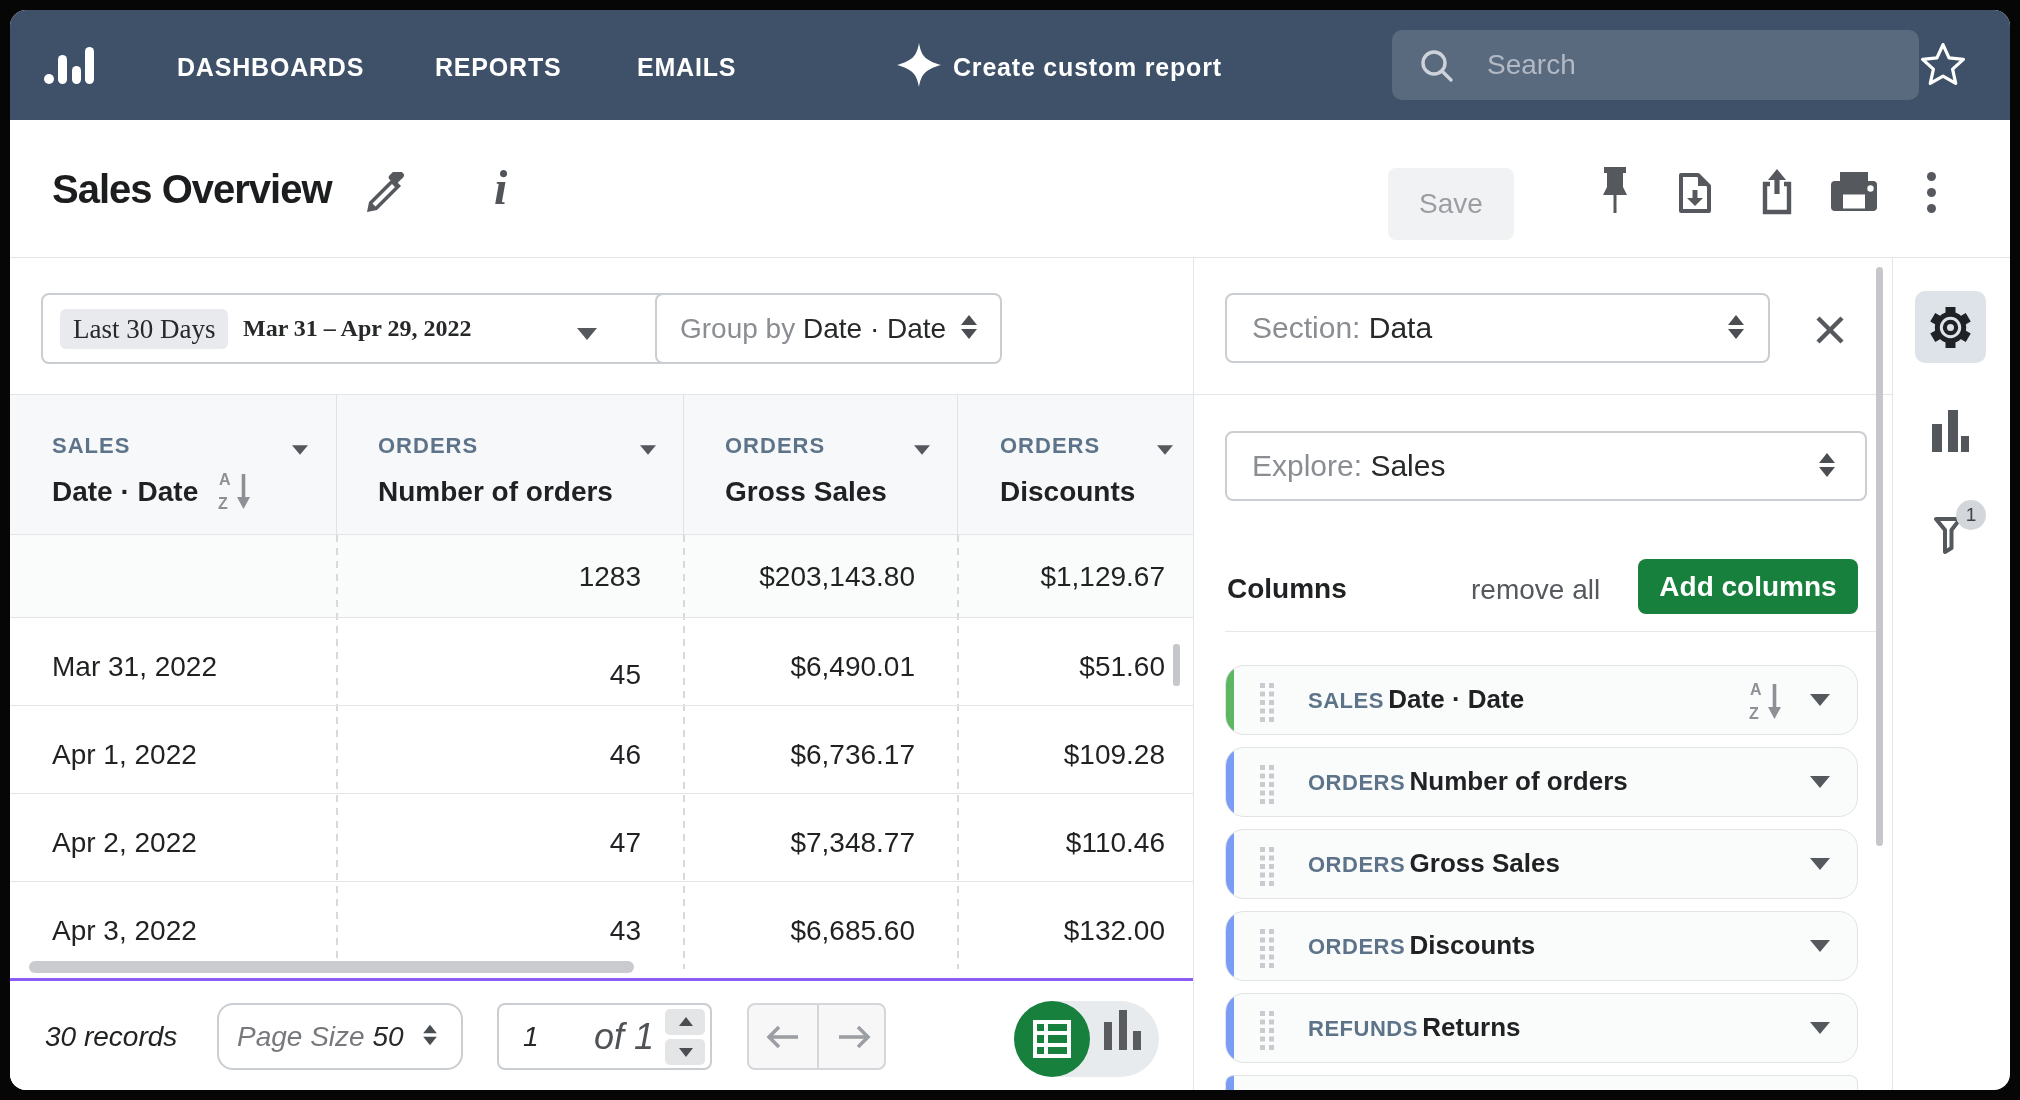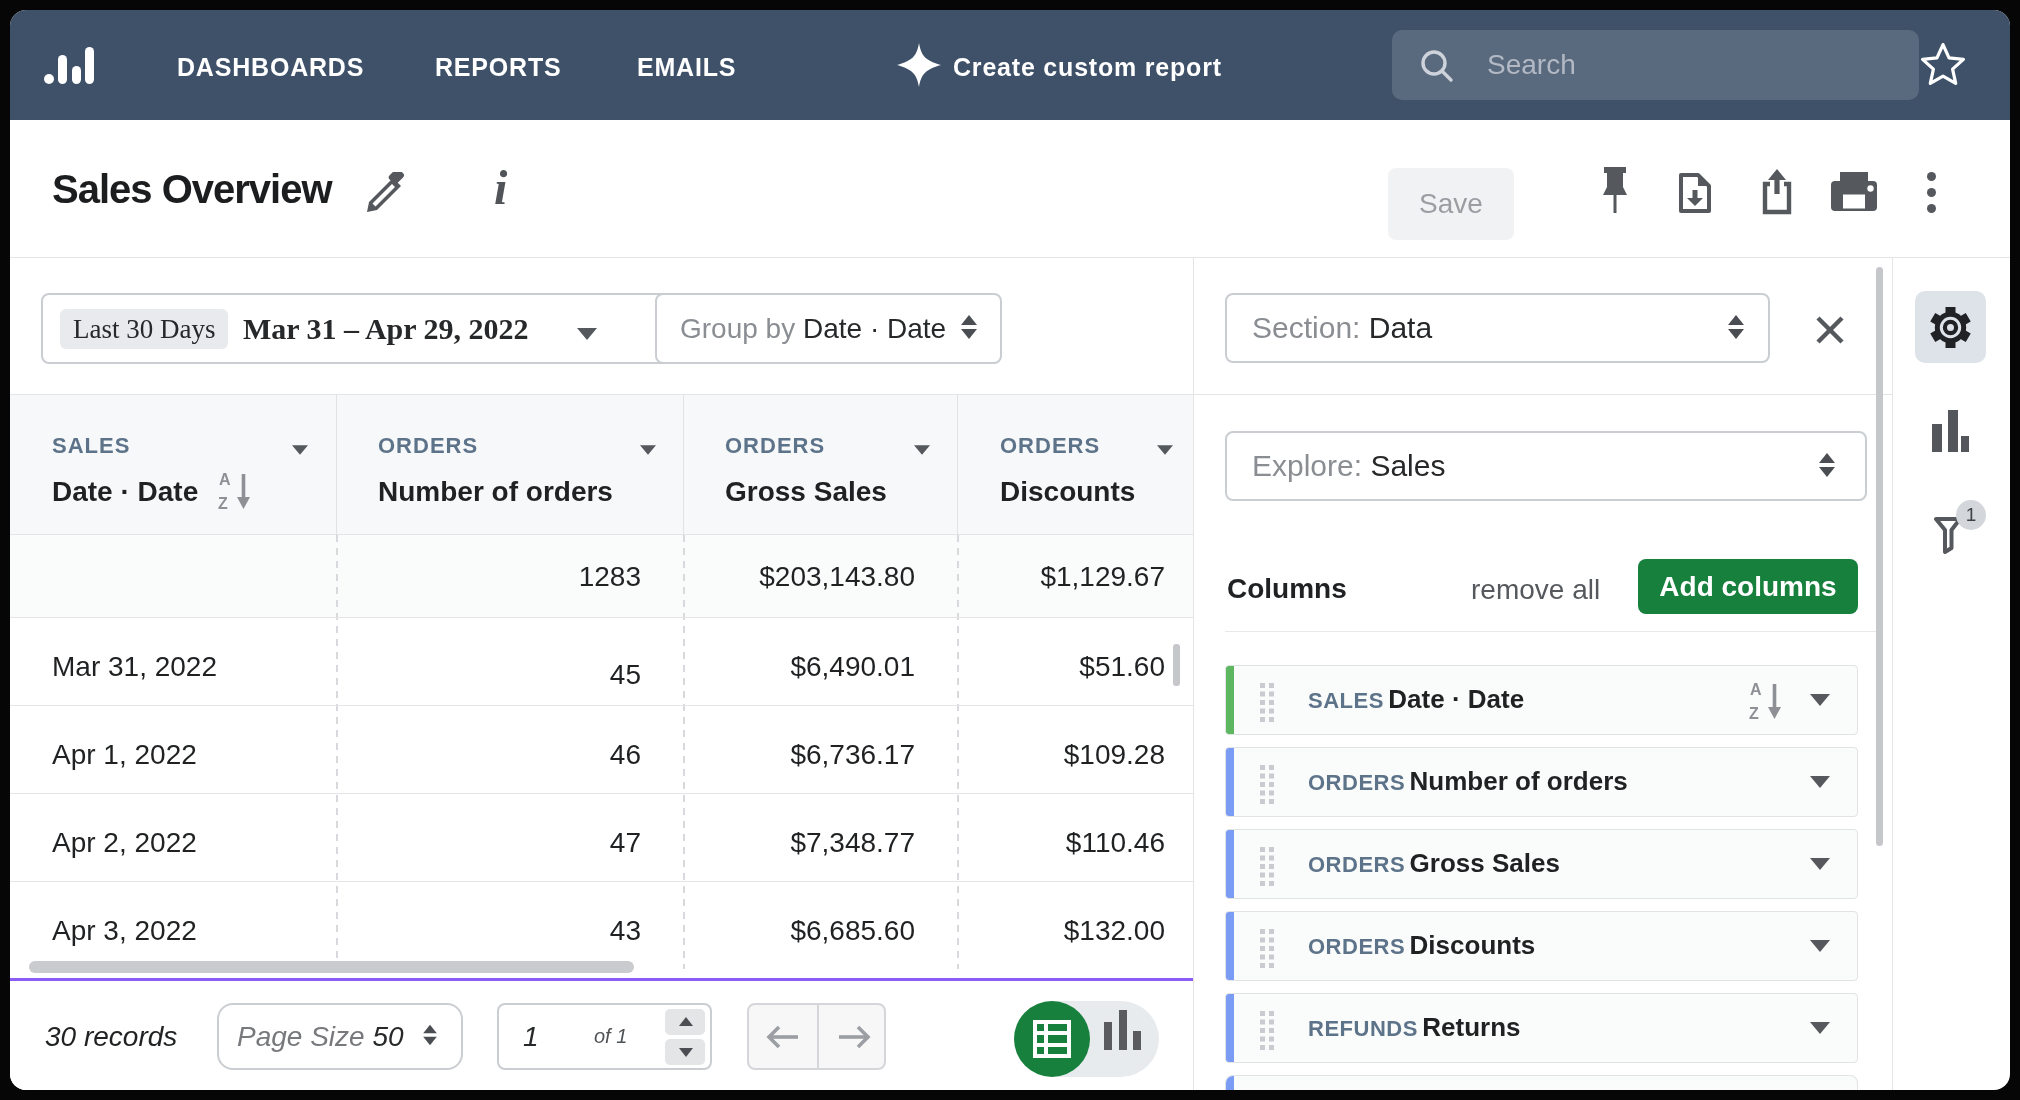--- a/index.html
+++ b/index.html
@@ -44,21 +44,21 @@
 
   
   .bottombar { position:absolute; left:0; top:968px; width:1183px; height:112px;
                background:#fff; border-top:3px solid #8b5cf6;font-style:italic; }
 
   
   .panel-left-border { position:absolute; left:1183px; top:248px; width:1px; height:832px; background:#e4e5e6; }
   .rail-border { position:absolute; left:1882px; top:248px; width:1px; height:832px; background:#e4e5e6; }
 
   .card { position:absolute; left:1215px; width:633px; height:70px; background:#fafbfb;
-          border:1px solid #e1e3e5; border-radius:4px; overflow:hidden; }
+          border:1px solid #e1e3e5; border-radius:19px; overflow:hidden; }
   .card .accent { position:absolute; left:0; top:0; width:8px; height:70px; }
   .cardcat { font-size:22px; font-weight:bold; color:#5d7389; letter-spacing:0.5px; }
   .cardname { font-size:26px; font-weight:bold; color:#1f2123; }
 
   .caret { width:0; height:0; border-left:10px solid transparent; border-right:10px solid transparent;
            border-top:12px solid #55585c; display:inline-block; }
   .updown { position:relative; width:18px; height:28px; display:inline-block; }
   .updown:before { content:""; position:absolute; left:1px; top:2px; border-left:8px solid transparent;
        border-right:8px solid transparent; border-bottom:10px solid #4a4d51; }
   .updown:after { content:""; position:absolute; left:1px; bottom:2px; border-left:8px solid transparent;
@@ -136,21 +136,21 @@
       <circle cx="39.5" cy="16.5" r="3.2" fill="#fff"></circle>
     </svg>
 
     <div class="abs" style="left:1917px;top:52px;width:9px;height:9px;border-radius:50%;background:#55585c;"></div>
     <div class="abs" style="left:1917px;top:68px;width:9px;height:9px;border-radius:50%;background:#55585c;"></div>
     <div class="abs" style="left:1917px;top:84px;width:9px;height:9px;border-radius:50%;background:#55585c;"></div>
   </div>
 
   <div class="selbox" style="left:31px;top:283px;width:646px;height:71px;font-family:Liberation Serif, serif;">
     <div class="chip">Last 30 Days</div>
-    <div class="abs" style="left:200px;top:0;height:67px;line-height:67px;font-size:30px;font-weight:bold;color:#26282a;">Mar 31 – Apr 29, 2022</div>
+    <div class="abs" style="left:200px;top:0;height:67px;line-height:67px;font-size:24px;font-weight:bold;color:#26282a;">Mar 31 – Apr 29, 2022</div>
     <div class="caret abs" style="left:534px;top:33px;"></div>
   </div>
   <div class="selbox" style="left:645px;top:283px;width:347px;height:71px;">
     <div class="abs" style="left:23px;top:0;height:67px;line-height:67px;font-size:28px;"><span style="color:#8a8e93;">Group by</span> <span style="color:#26282a;">Date · Date</span></div>
     <div class="updown abs" style="left:303px;top:18px;"></div>
   </div>
 
   <div class="thead">
     <div class="vline-head" style="left:326px;"></div>
     <div class="vline-head" style="left:673px;"></div>
@@ -213,21 +213,21 @@
   <div class="abs" style="left:1163px;top:634px;width:7px;height:42px;border-radius:3px;background:#c5c7cb;"></div>
 
   <div class="bottombar">
     <div class="abs" style="left:35px;top:0;height:112px;line-height:112px;font-size:28px;color:#1f2123;">30 records</div>
     <div class="selbox" style="left:207px;top:22px;width:246px;height:67px;border-radius:16px;">
       <div class="abs" style="left:18px;top:0;height:63px;line-height:63px;font-size:28px;"><span style="color:#77797c;">Page Size</span> <span style="color:#26282a;">50</span></div>
       <div class="updown abs" style="left:202px;top:16px;transform:scale(0.85);"></div>
     </div>
     <div class="selbox" style="left:487px;top:22px;width:215px;height:67px;border-radius:8px;">
       <div class="abs" style="left:24px;top:0;height:63px;line-height:63px;font-size:28px;color:#26282a;">1</div>
-      <div class="abs" style="left:95px;top:0;height:63px;line-height:63px;font-size:20px;color:#505356;">of 1</div>
+      <div class="abs" style="left:95px;top:0;height:63px;line-height:63px;font-size:36px;color:#505356;">of 1</div>
       <div class="abs" style="left:166px;top:4px;width:40px;height:26px;background:#e4e5e7;border-radius:5px;"></div>
       <div class="abs" style="left:166px;top:34px;width:40px;height:26px;background:#e4e5e7;border-radius:5px;"></div>
       <div class="abs" style="left:180px;top:12px;width:0;height:0;border-left:7px solid transparent;border-right:7px solid transparent;border-bottom:9px solid #4a4d51;"></div>
       <div class="abs" style="left:180px;top:43px;width:0;height:0;border-left:7px solid transparent;border-right:7px solid transparent;border-top:9px solid #4a4d51;"></div>
     </div>
     <div class="abs" style="left:737px;top:22px;width:139px;height:67px;border:2px solid #d4d6d9;border-radius:8px;background:#f7f7f8;">
       <div class="abs" style="left:68px;top:0;width:2px;height:63px;background:#d4d6d9;"></div>
       <svg class="abs" style="left:16px;top:15px;" width="36" height="34" viewBox="0 0 36 34">
         <line x1="4" y1="17" x2="33" y2="17" stroke="#9b9ea3" stroke-width="3.6"></line>
         <path d="M14 7 L4 17 L14 27" fill="none" stroke="#9b9ea3" stroke-width="3.6"></path>

